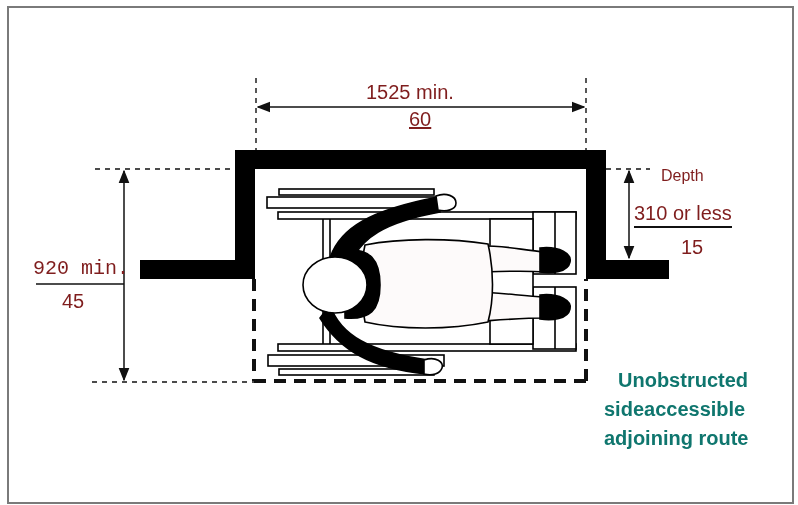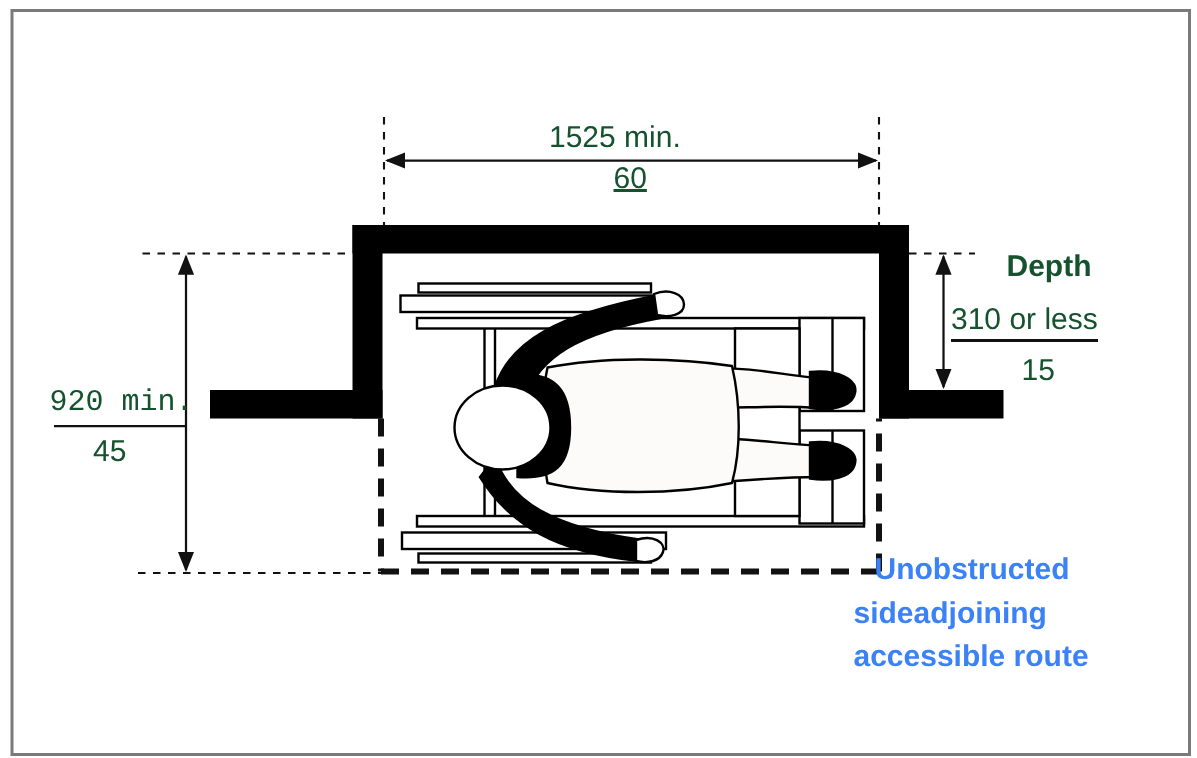--- a/index.html
+++ b/index.html
@@ -1,23 +1,23 @@
 <!DOCTYPE html>
 <html><head>
   <meta charset="utf-8">
   <style>
     html, body { margin: 0; padding: 0; background: #ffffff; }
     body { width: 798px; height: 505px; position: relative; overflow: hidden; font-family: "Liberation Sans", sans-serif; }
     .frame { position: absolute; left: 7px; top: 6px; width: 783px; height: 494px; border: 2px solid #7a7a7a; box-sizing: content-box; }
     svg.drawing { position: absolute; left: 0; top: 0; }
-    .lbl { position: absolute; color: #14532d; font-family: "Liberation Sans", sans-serif; white-space: nowrap; line-height: 1; }
+    .lbl { position: absolute; color: #7f1d1d; font-family: "Liberation Sans", sans-serif; white-space: nowrap; line-height: 1; }
     .dim { font-size: 20px; }
-    .bold { font-weight: bold; font-size: 20px; margin-left: 10px; }
+    .bold { font-weight: normal; font-size: 16px; }
     .ul { border-bottom: 2px solid #111; padding-bottom: 3px; }
-    .note { position: absolute; left: 569px; top: 366px; width: 190px; font-weight: bold; font-size: 20px; line-height: 29px; color: #3b82f6; }
+    .note { position: absolute; left: 604px; top: 366px; width: 190px; font-weight: bold; font-size: 20px; line-height: 29px; color: #0f766e; }
     .note .row { display: flex; justify-content: flex-start; }
     .note .row.first { justify-content: flex-start; padding-left: 14px; }
   </style>
 </head>
 <body>
 
 <div class="frame"></div>
 
 <svg class="drawing" width="798" height="505" viewBox="0 0 798 505">
   <defs>
@@ -103,18 +103,18 @@
 <div class="lbl bold" style="left:661px; top:168px;">Depth</div>
 <div class="lbl dim ul" style="left:634px; top:203px;">310 or less</div>
 <div class="lbl dim" style="left:681px; top:237px;">15</div>
 
 <div class="note">
   <div class="row first">
       <span>Unobstructed</span>
     </div>
   <div class="row">
       <span>side</span>
-      <span>adjoining</span>
+      <span>accessible</span>
     </div>
   <div class="row">
-      <span>accessible route</span>
+      <span>adjoining route</span>
     </div>
 </div>
 
 </body></html>

